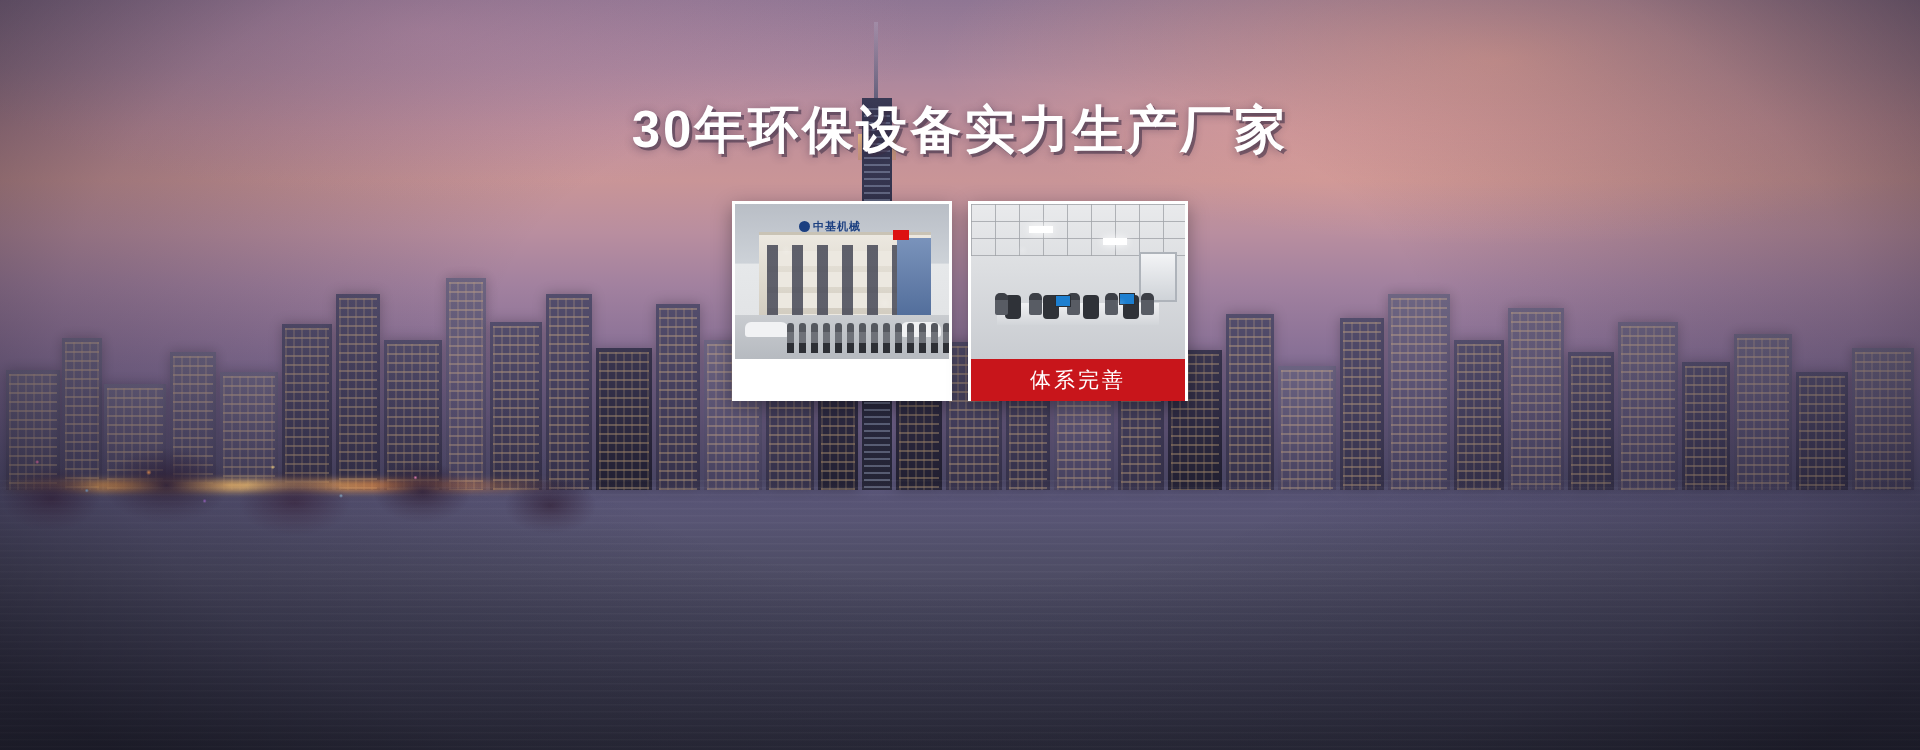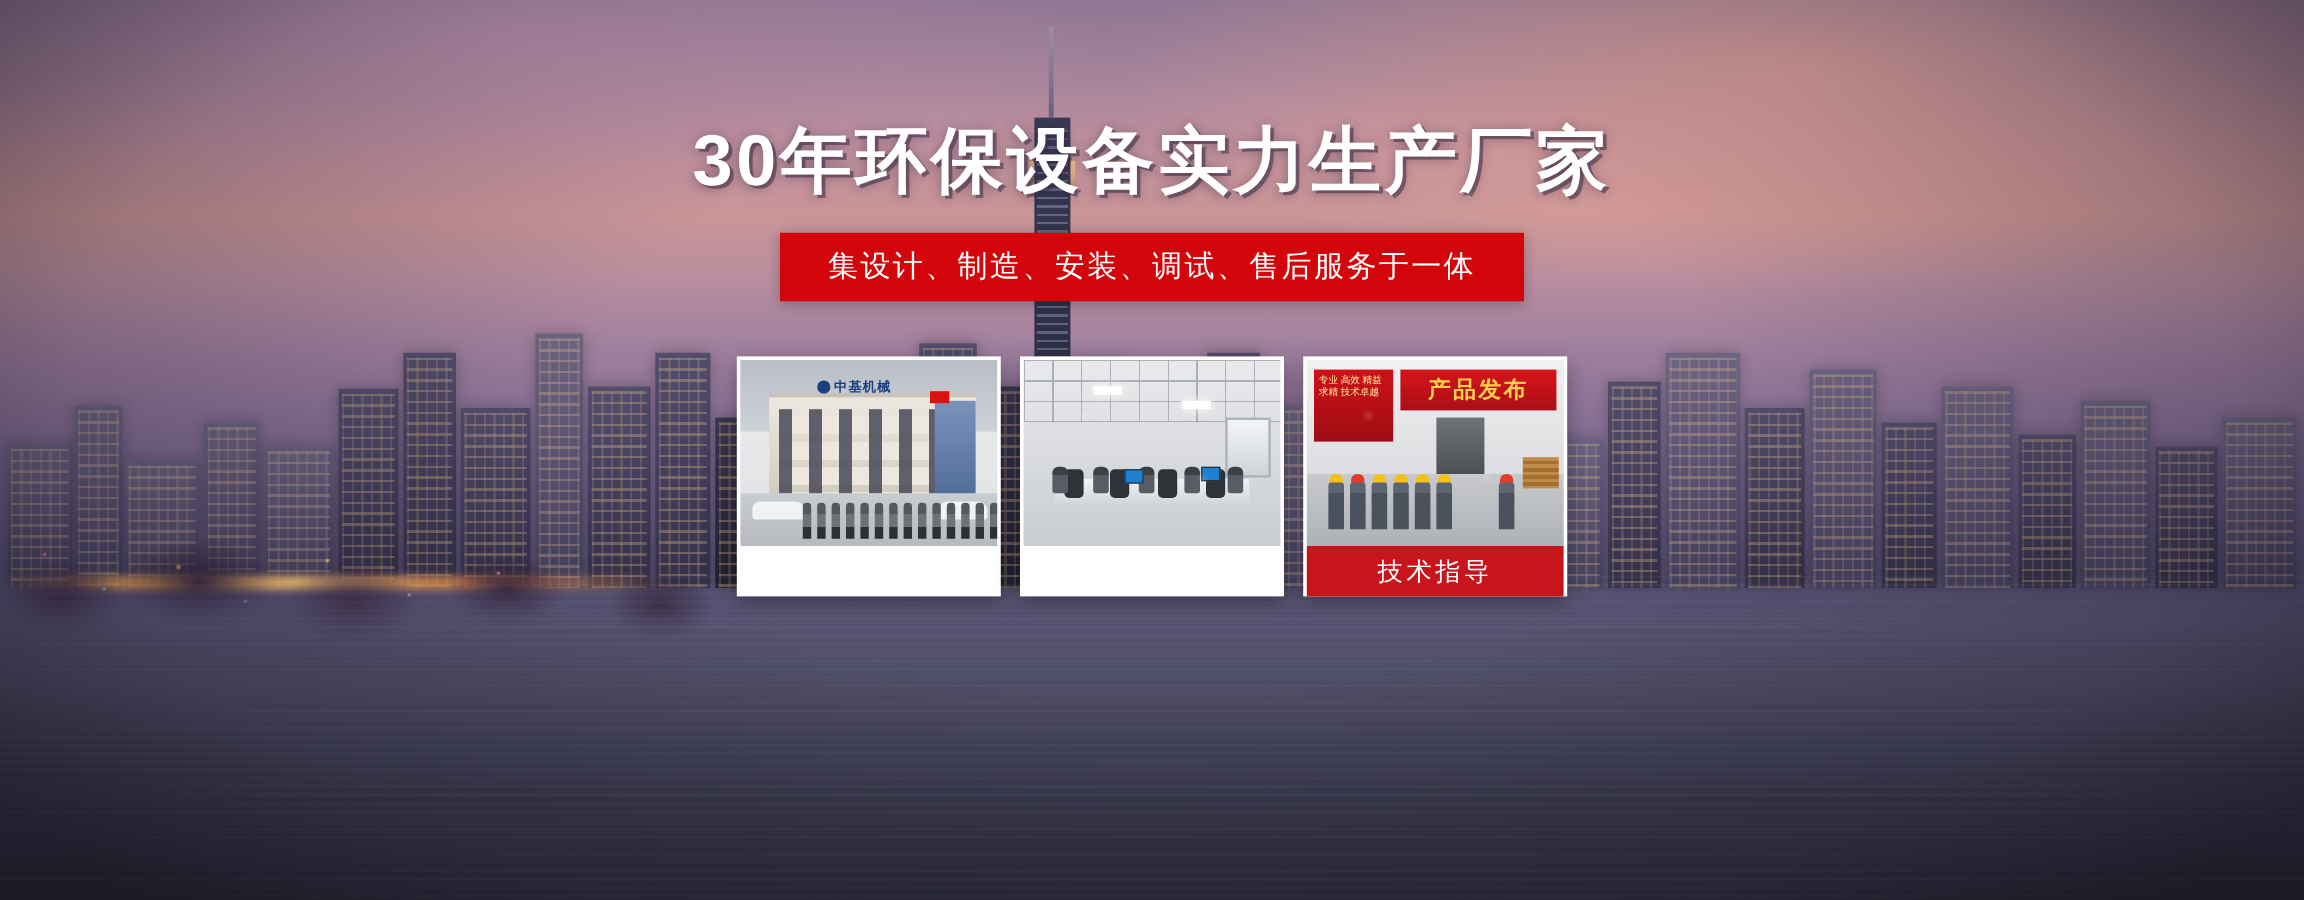--- a/index.html
+++ b/index.html
@@ -113,21 +113,21 @@
       rgba(0,0,0,0) 40%, rgba(10,8,20,.22) 78%, rgba(6,5,14,.45) 100%);
   }
 
   
   .content {
     position:absolute; inset:0; display:flex; flex-direction:column;
     align-items:center; padding-top:104px;
   }
 
   .headline {
-    font-size:60px; font-weight:bold; color:#ffffff; letter-spacing:3px;
+    font-size:51px; font-weight:bold; color:#ffffff; letter-spacing:3px;
     line-height:1; white-space:nowrap;
     text-shadow:
       3px 3px 0 rgba(60,45,70,.55),
       0 2px 10px rgba(40,30,60,.45);
   }
 
   .subtitle-bar {
     margin-top:30px;
     background:#d4040b;
     color:#ffffff;
@@ -296,21 +296,20 @@
   <div class="glow-strip"></div>
   <div class="trees"></div>
   <div class="tree-lights"></div>
   <div class="water"></div>
   <div class="vignette"></div>
 
   <div class="content">
 
     <div class="headline">30年环保设备实力生产厂家</div>
 
-    <div class="subtitle-bar">集设计、制造、安装、调试、售后服务于一体</div>
 
     <div class="cards">
 
       <div class="card">
         <div class="card-photo ph1">
           <div class="b-body"></div>
           <div class="b-sign">
             <span class="logo"></span>
             <span>中基机械</span>
           </div>
@@ -353,38 +352,19 @@
           <div class="chair" style="left:152px;"></div>
           <div class="per" style="left:24px;"></div>
           <div class="per" style="left:58px;"></div>
           <div class="per" style="left:96px;"></div>
           <div class="per" style="left:134px;"></div>
           <div class="per" style="left:170px;"></div>
           <div class="mon" style="left:84px; bottom:52px;"></div>
           <div class="mon" style="left:148px;bottom:54px;"></div>
           <div class="wm"></div>
         </div>
+        <div class="card-caption">体系完善</div>
       </div>
 
-      <div class="card">
-        <div class="card-photo ph4">
-          <div class="wall"></div>
-          <div class="sidebanner">专业 高效
-精益求精 技术卓越</div>
-          <div class="redbanner">产品发布</div>
-          <div class="door"></div>
-          <div class="floor"></div>
-          <div class="lumber"></div>
-          <div class="worker" style="left:18px;"></div>
-          <div class="worker red" style="left:36px;"></div>
-          <div class="worker" style="left:54px;"></div>
-          <div class="worker" style="left:72px;"></div>
-          <div class="worker" style="left:90px;"></div>
-          <div class="worker" style="left:108px;"></div>
-          <div class="worker red" style="left:160px;"></div>
-          <div class="wm"></div>
-        </div>
-        <div class="card-caption">技术指导</div>
-      </div>
 
     </div>
   </div>
 </div>
 
 </body></html>

